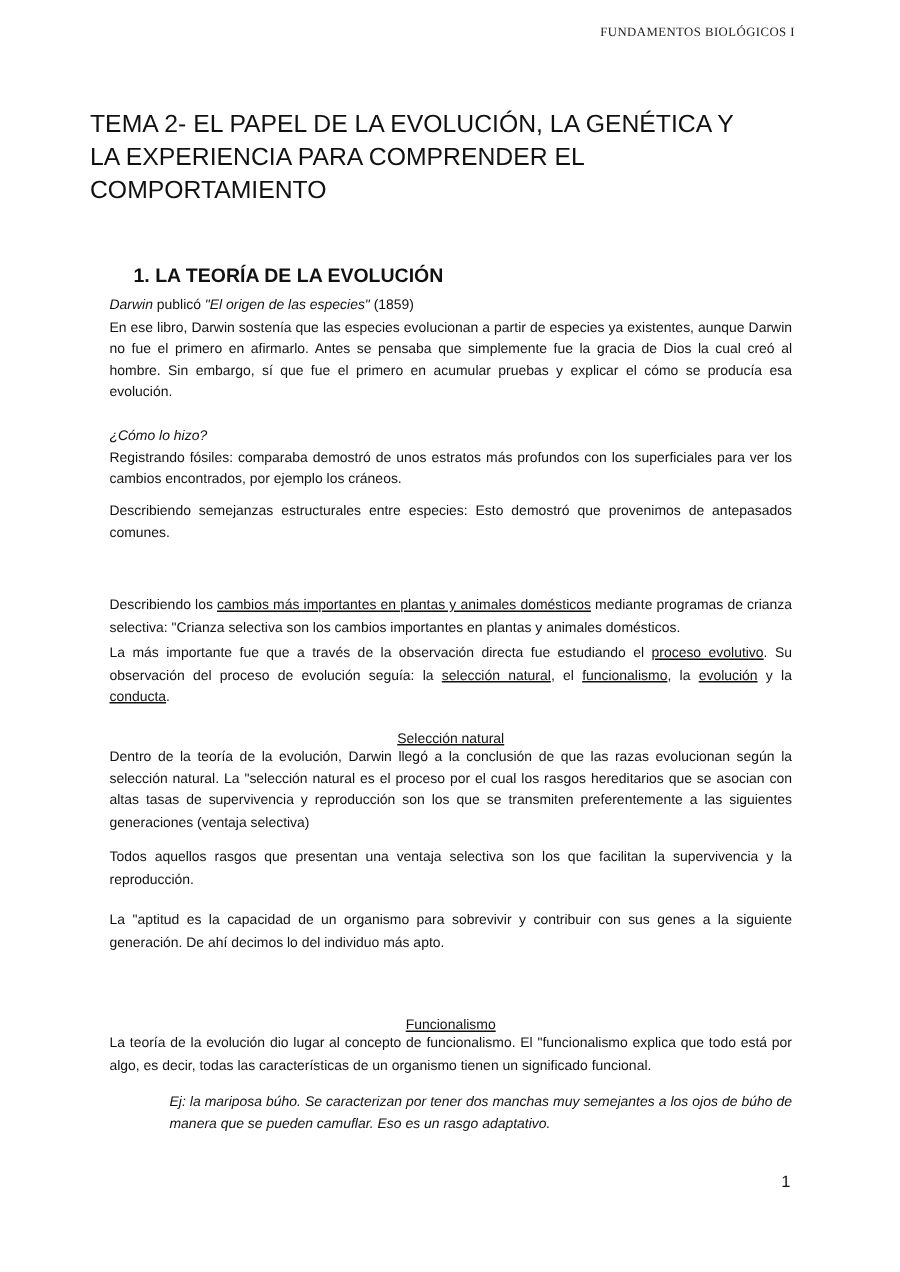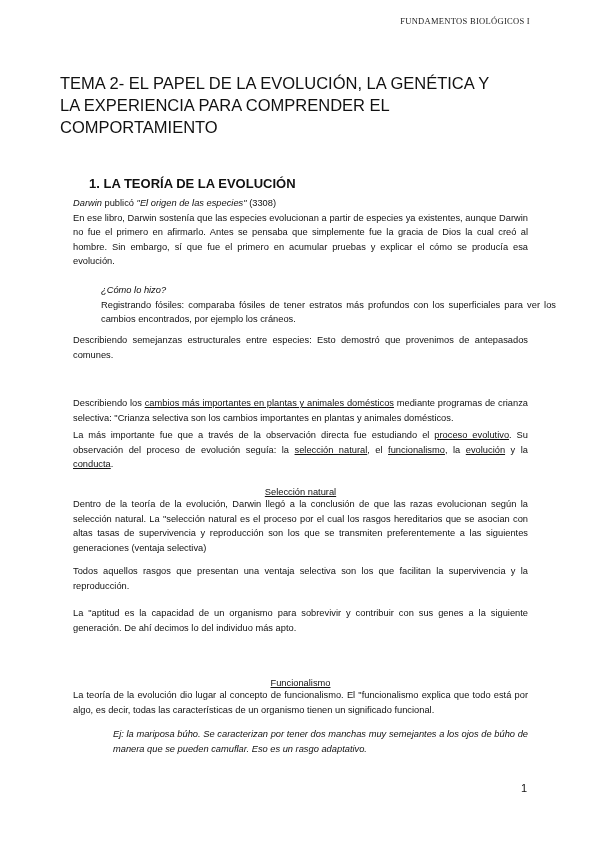--- a/index.html
+++ b/index.html
@@ -22,27 +22,27 @@
 
 <div class="title">
   <div>TEMA 2- EL PAPEL DE LA EVOLUCIÓN, LA GENÉTICA Y</div>
   <div>LA EXPERIENCIA PARA COMPRENDER EL</div>
   <div>COMPORTAMIENTO</div>
 </div>
 
 <div class="section-heading">1.  LA TEORÍA DE LA EVOLUCIÓN</div>
 
 <div class="block" style="top:196px;">
-  <p><span class="it">Darwin</span><span> publicó </span><span class="it">"El origen de las especies"</span><span> (3308)</span></p>
+  <p><span class="it">Darwin</span><span> publicó </span><span class="it">"El origen de las especies"</span><span> (1859)</span></p>
   <p>En ese libro, Darwin sostenía que las especies evolucionan a partir de especies ya existentes, aunque Darwin no fue el primero en afirmarlo. Antes se pensaba que simplemente fue la gracia de Dios la cual creó al hombre. Sin embargo, sí que fue el primero en acumular pruebas y explicar el cómo se producía esa evolución.</p>
 </div>
 
-<div class="block" style="top:283px;margin-left:28px;">
+<div class="block" style="top:283px;">
   <p class="it">¿Cómo lo hizo?</p>
-  <p>Registrando fósiles: comparaba fósiles de tener estratos más profundos con los superficiales para ver los cambios encontrados, por ejemplo los cráneos.</p>
+  <p>Registrando fósiles: comparaba demostró de unos estratos más profundos con los superficiales para ver los cambios encontrados, por ejemplo los cráneos.</p>
 </div>
 
 <div class="block" style="top:333px;">Describiendo semejanzas estructurales entre especies: Esto demostró que provenimos de antepasados comunes.</div>
 
 <div class="block" style="top:396px;">
   <span>Describiendo los </span><span class="u">cambios más importantes en plantas y animales domésticos</span><span> mediante programas de crianza selectiva: "Crianza selectiva son los cambios importantes en plantas y animales domésticos.</span>
 </div>
 
 <div class="block" style="top:428px;">
   <span>La más importante fue que a través de la observación directa fue estudiando el </span><span class="u">proceso evolutivo</span><span>. Su observación del proceso de evolución seguía: la </span><span class="u">selección natural</span><span>, el </span><span class="u">funcionalismo</span><span>, la </span><span class="u">evolución</span><span> y la </span><span class="u">conducta</span><span>.</span>

